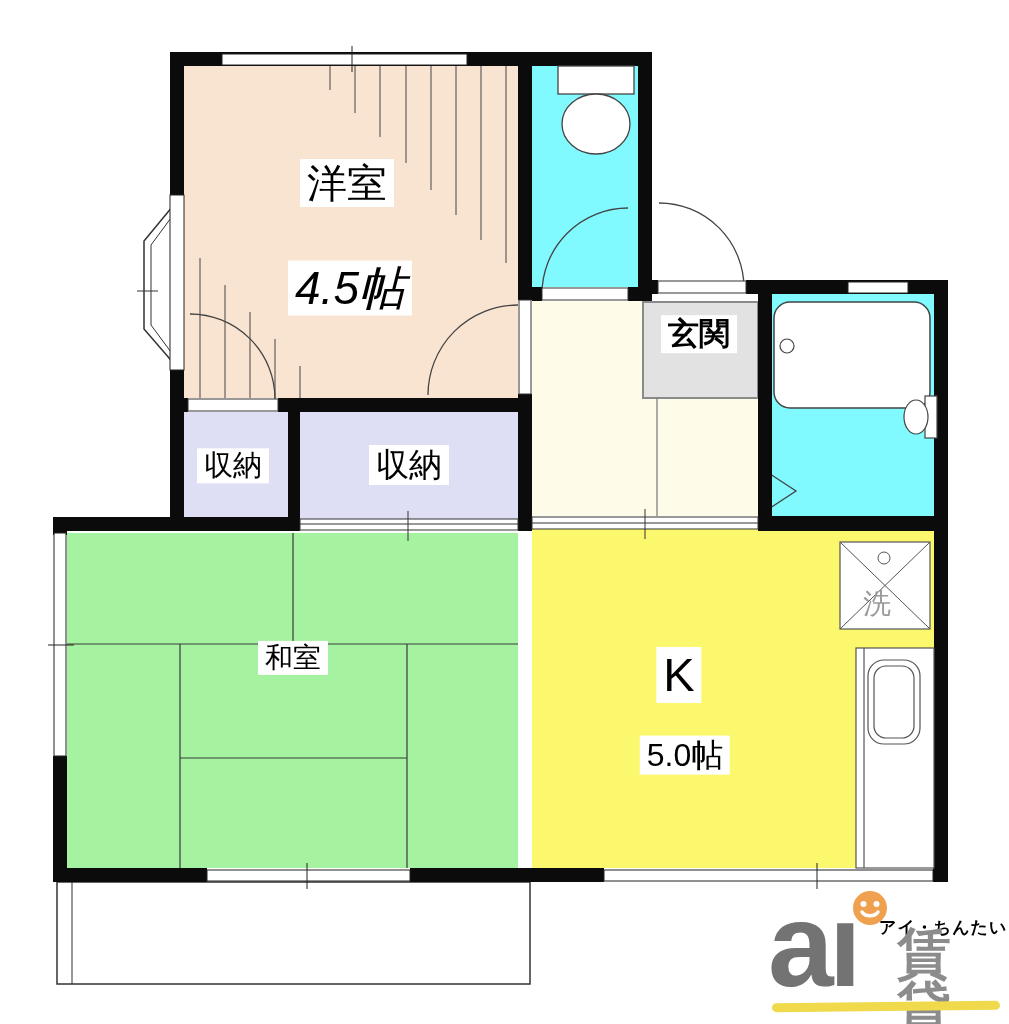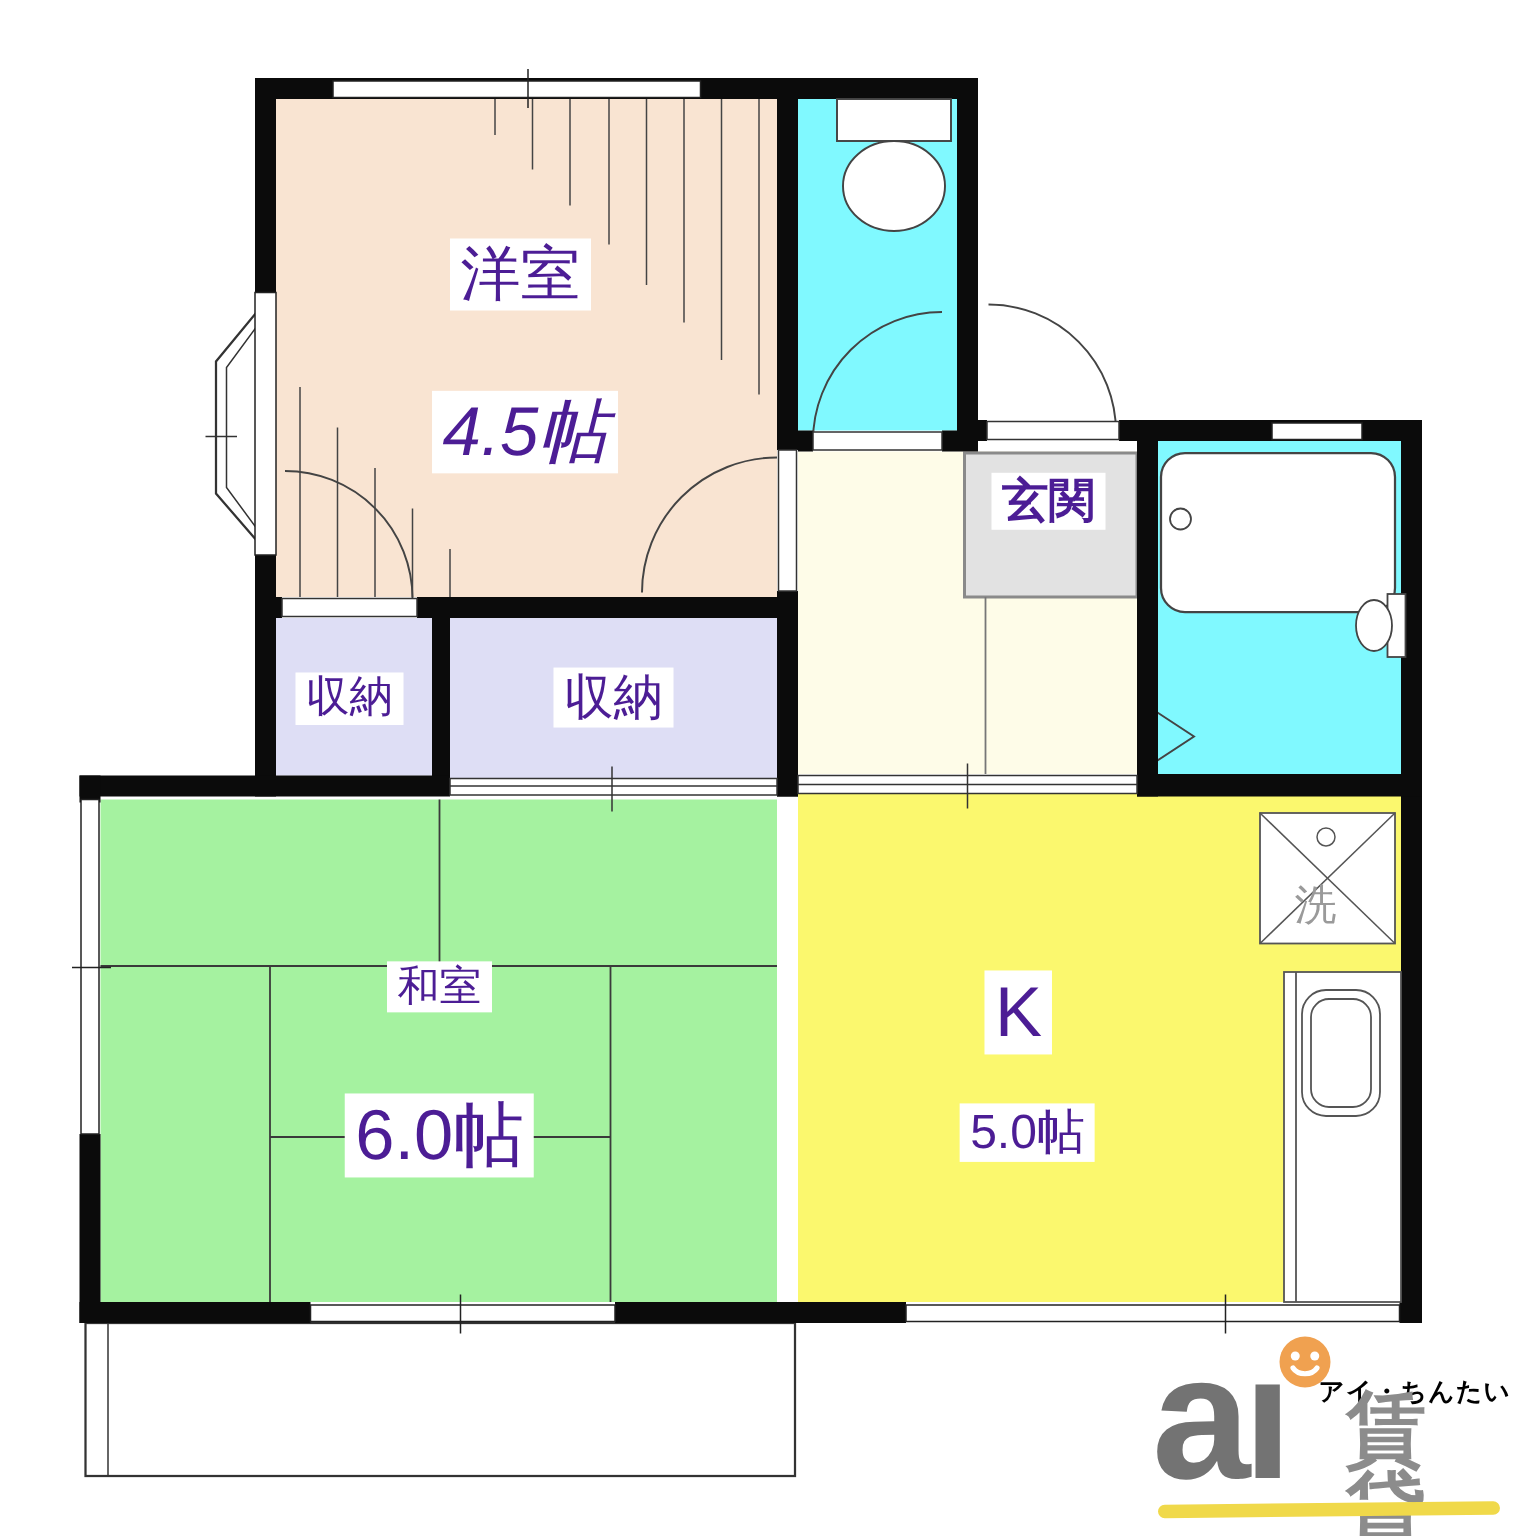--- a/index.html
+++ b/index.html
@@ -3,21 +3,21 @@
 <meta charset="utf-8">
 <style>
   html,body{margin:0;padding:0;background:#ffffff;}
   #stage{
     position:relative;width:1009px;height:1024px;background:#ffffff;overflow:hidden;
     font-family:"Liberation Sans","DejaVu Sans",sans-serif;
   }
   #plan-svg{position:absolute;left:0;top:0;}
   .lbl{
     position:absolute;transform:translate(-50%,-50%);
-    background:#ffffff;color:#4c1d95;white-space:nowrap;
+    background:#ffffff;color:#000000;white-space:nowrap;
     padding:1px 7px;line-height:1.15;font-weight:500;
     font-family:"Liberation Sans","DejaVu Sans",sans-serif;
   }
   .lbl.nobg{background:transparent;}
   
   .logo-word{
     position:absolute;left:768px;top:886px;font-size:118px;line-height:1;
     font-weight:bold;color:#737373;letter-spacing:-5px;
   }
   .logo-smiley{position:absolute;left:852px;top:890px;}
@@ -186,21 +186,20 @@
       <rect x="874" y="666" width="40" height="72" rx="12" fill="none"></rect>
     </g>
   </svg>
 
   <div class="lbl" style="left:347px;top:183px;font-size:40px;">洋室</div>
   <div class="lbl" style="left:350px;top:288px;font-size:46px;font-style:italic;">4.5帖</div>
   <div class="lbl" style="left:233px;top:466px;font-size:29px;">収納</div>
   <div class="lbl" style="left:409px;top:465px;font-size:33px;">収納</div>
   <div class="lbl" style="left:699px;top:334px;font-size:31px;font-weight:bold;">玄関</div>
   <div class="lbl" style="left:293px;top:658px;font-size:28px;">和室</div>
-  <div class="lbl" style="left:293px;top:757px;font-size:47px;">6.0帖</div>
   <div class="lbl" style="left:679px;top:675px;font-size:47px;">K</div>
   <div class="lbl" style="left:685px;top:755px;font-size:32px;">5.0帖</div>
   <div class="lbl nobg" style="left:877px;top:604px;font-size:28px;color:#9a9a9a;">洗</div>
 
   <div>
     <div class="logo-word">aı</div>
     <svg class="logo-smiley" width="36" height="36" viewBox="0 0 36 36">
       <circle cx="18" cy="18" r="17" fill="#f0a150"></circle>
       <circle cx="11.5" cy="14" r="3" fill="#ffffff"></circle>
       <circle cx="24.5" cy="14" r="3" fill="#ffffff"></circle>

